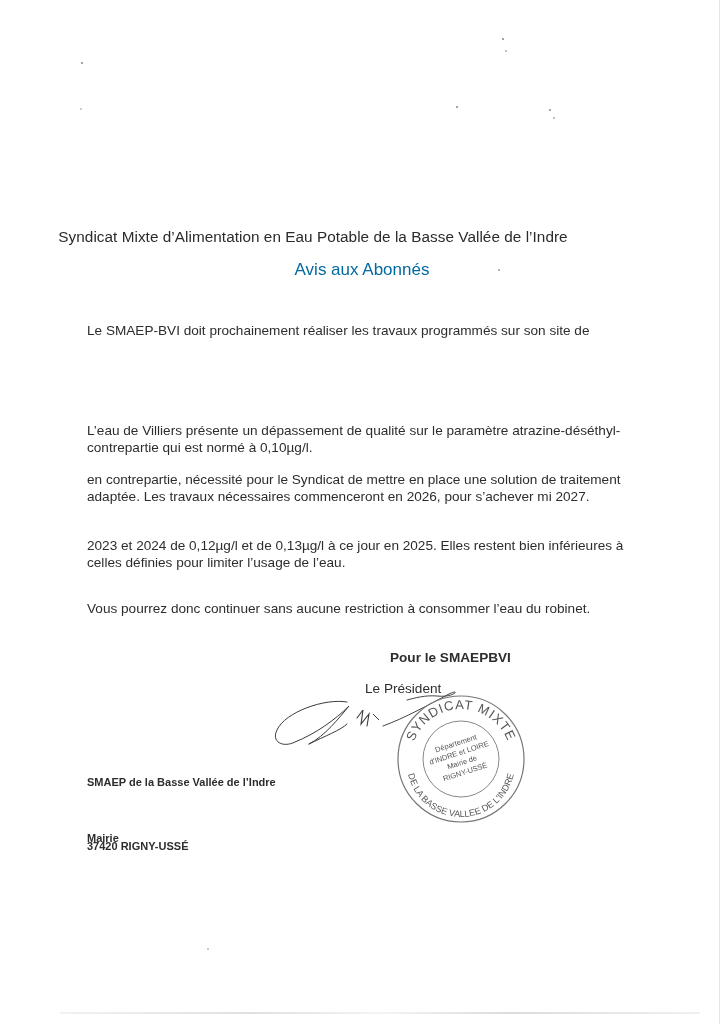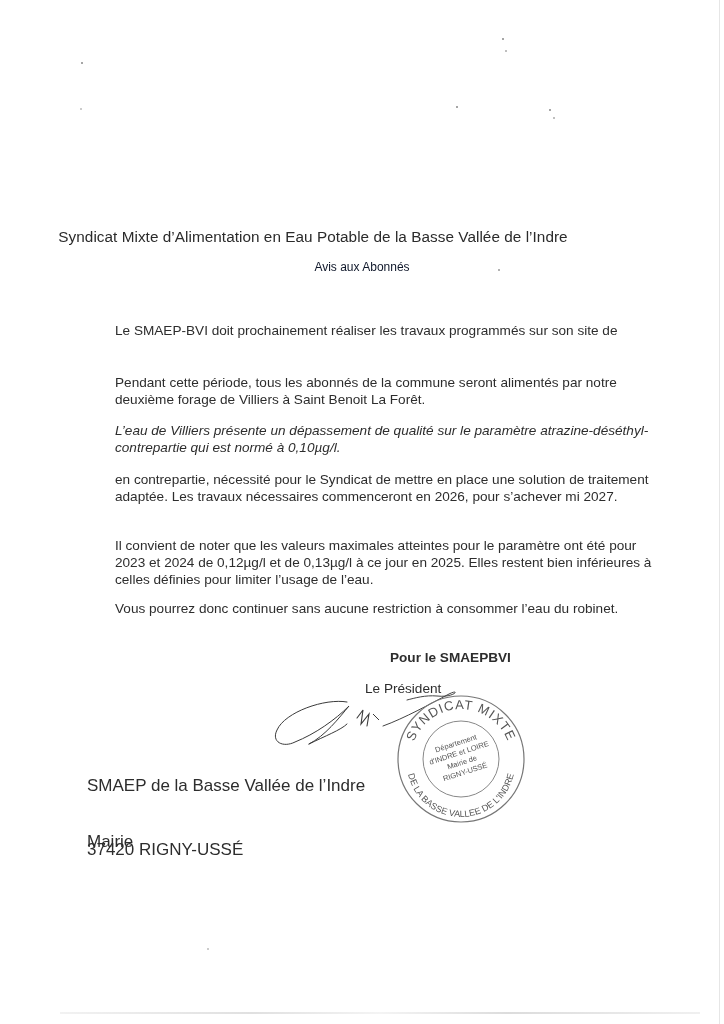--- a/index.html
+++ b/index.html
@@ -46,44 +46,45 @@
       text-align: center;
       font-size: 15.3px;
       letter-spacing: 0.05px;
       color: #2b2b2b;
     }
     .subtitle {
       position: absolute;
       left: 0; width: 724px;
       top: 260px;
       text-align: center;
-      font-size: 12px;
-      color: #0f172a;
+      font-size: 17px;
+      color: #0369a1;
     }
     .para {
       position: absolute;
       left: 87px;
       width: 560px;
       font-size: 13.6px;
       line-height: 17px;
       color: #2d2d2d;
       margin: 0;
     }
-    .para .line { display: block; white-space: nowrap; margin-left: 28px; }
+    .para .line { display: block; white-space: nowrap; }
     .sig-block {
       position: absolute;
       left: 390px;
       font-size: 13.6px;
       color: #2d2d2d;
     }
     .address {
       position: absolute;
       left: 87px;
-      font-size: 17px;
+      font-size: 11px;
       color: #2d2d2d;
+      font-weight: bold;
     }
     .signature {
       position: absolute;
       left: 265px; top: 690px;
       width: 200px; height: 80px;
     }
     .stamp {
       position: absolute;
       left: 395px; top: 693px;
       width: 132px; height: 132px;
@@ -107,37 +108,32 @@
   <div class="speck" style="left:498px;top:269px;background:#999;"></div>
   <div class="speck" style="left:207px;top:948px;background:#bbb;"></div>
 
   <div class="title">Syndicat Mixte d’Alimentation en Eau Potable de la Basse Vallée de l’Indre</div>
   <div class="subtitle">Avis aux Abonnés</div>
 
   <div class="para" style="top:322px;">
     <span class="line">Le SMAEP-BVI doit prochainement réaliser les travaux programmés sur son site de</span>
   </div>
 
-  <div class="para" style="top:374px;">
-    <span class="line">Pendant cette période, tous les abonnés de la commune seront alimentés par notre</span>
-    <span class="line">deuxième forage de Villiers à Saint Benoit La Forêt.</span>
-  </div>
 
-  <div class="para" style="top:422px;font-style:italic;">
+  <div class="para" style="top:422px;">
     <span class="line">L’eau de Villiers présente un dépassement de qualité sur le paramètre atrazine-déséthyl-</span>
     <span class="line">contrepartie qui est normé à 0,10µg/l.</span>
   </div>
 
   <div class="para" style="top:471px;">
     <span class="line">en contrepartie, nécessité pour le Syndicat de mettre en place une solution de traitement</span>
     <span class="line">adaptée. Les travaux nécessaires commenceront en 2026, pour s’achever mi 2027.</span>
   </div>
 
   <div class="para" style="top:537px;">
-    <span class="line">Il convient de noter que les valeurs maximales atteintes pour le paramètre  ont été pour</span>
     <span class="line">2023 et 2024 de 0,12µg/l et de 0,13µg/l à ce jour en 2025. Elles restent  bien inférieures à</span>
     <span class="line">celles  définies pour  limiter l’usage de l’eau.</span>
   </div>
 
   <div class="para" style="top:600px;">
     <span class="line">Vous pourrez donc continuer sans aucune restriction à consommer l’eau du robinet.</span>
   </div>
 
   <div class="sig-block" style="top:650px;font-weight:bold;">Pour le SMAEPBVI</div>
   <div class="sig-block" style="top:681px;left:365px;">Le Président</div>

